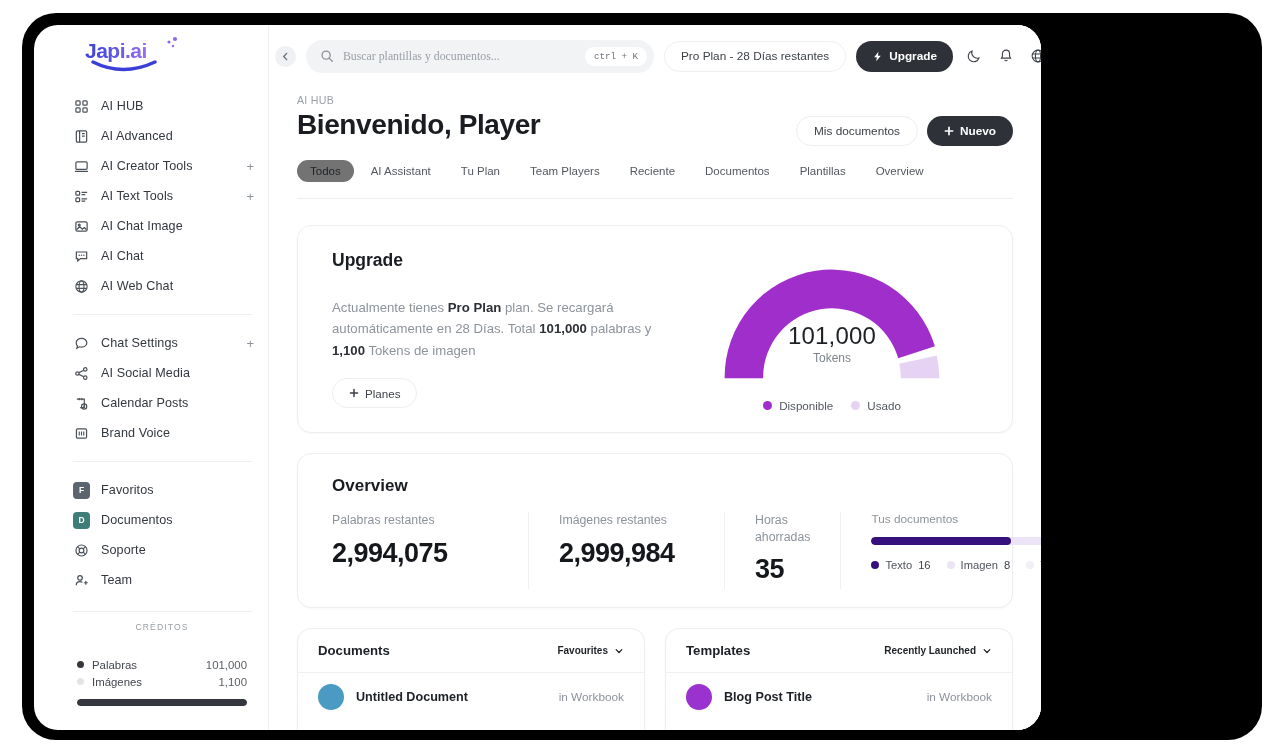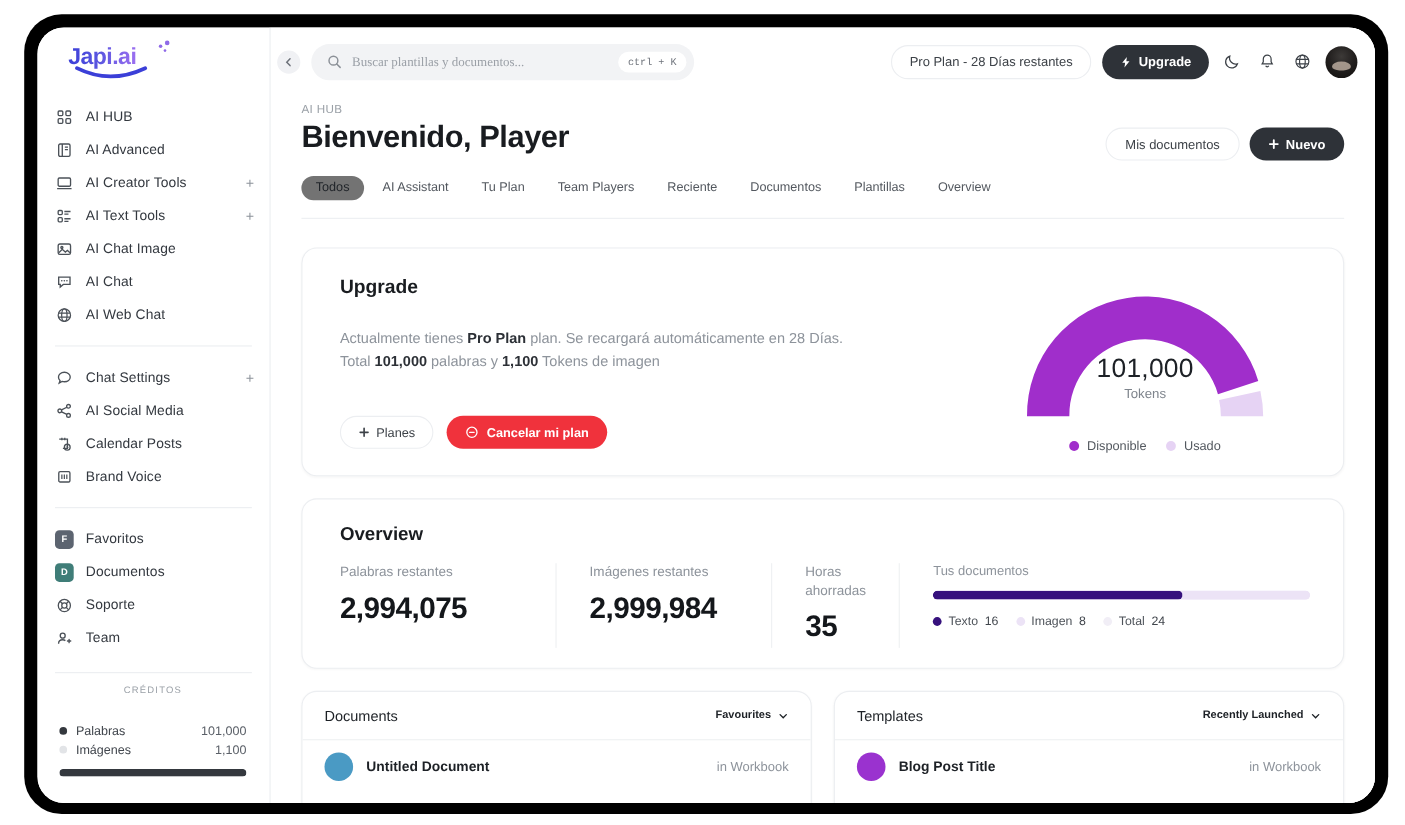--- a/index.html
+++ b/index.html
@@ -15,25 +15,26 @@
     position: absolute;
     left: 22px; top: 13px;
     width: 1240px; height: 727px;
     background: #000000;
     border-radius: 34px;
     overflow: hidden;
   }
   #device-screen {
     position: absolute;
     left: 12px; top: 12px;
-    width: 1216px; height: 705px;
+    width: 1007px; height: 705px;
     background: #ffffff;
     border-radius: 24px;
     overflow: hidden;
     display: flex;
+    padding-left: 23px;
   }
 
   
   #sidebar {
     width: 212px; height: 100%;
     background: #ffffff;
     border-right: 1px solid #eceef1;
     flex: 0 0 212px;
     position: relative;
     overflow: hidden;
@@ -344,21 +345,21 @@
   .dl-dot { width:8px; height:8px; border-radius:50%; }
   .dl-num { color:#40454c; }
 
   
   #bottom-row { display:flex; gap: 20px; }
   .panel { flex: 1 1 0; height: 120px; overflow:hidden; padding: 0; }
   .panel-head {
     height: 44px; display:flex; align-items:center;
     padding: 0 20px; border-bottom: 1px solid #eef0f2;
   }
-  .panel-title { font-size: 13.2px; font-weight:400; color:#1d2126; }
+  .panel-title { font-size: 13.2px; font-weight:700; color:#1d2126; }
   .panel-filter {
     margin-left:auto; display:flex; align-items:center; gap:6px;
     font-size: 10px; font-weight:700; color:#1d2126; cursor:pointer;
   }
   .panel-row {
     display:flex; align-items:center;
     padding: 11px 20px 0 20px; gap:12px;
   }
   .row-thumb { width: 26px; height: 26px; border-radius:50%; flex:0 0 26px; }
   .row-name { font-size: 12.6px; font-weight:700; color:#1d2126; white-space:nowrap; }
@@ -651,27 +652,20 @@
       <section class="card" id="upgrade-card">
         <div id="upgrade-left">
           <div id="upgrade-title">Upgrade</div>
           <p id="upgrade-desc"><span>Actualmente tienes </span><b>Pro Plan</b><span> plan. Se recargará automáticamente en 28 Días. Total </span><b>101,000</b><span> palabras y </span><b>1,100</b><span> Tokens de imagen</span></p>
           <div id="upgrade-btns">
             <button id="planes-btn">
               <svg width="10" height="10" viewBox="0 0 10 10" fill="none" stroke="currentColor" stroke-width="1.5">
                     <path d="M5 1.4v7.2M1.4 5h7.2" stroke-linecap="round"></path>
                   </svg>
               <span>Planes</span>
-            </button>
-            <button id="cancel-btn">
-              <svg width="12" height="12" viewBox="0 0 14 14" fill="none" stroke="currentColor" stroke-width="1.4">
-                    <circle cx="7" cy="7" r="5.4"></circle>
-                    <path d="M4.6 7h4.8" stroke-linecap="round"></path>
-                  </svg>
-              <span>Cancelar mi plan</span>
             </button>
           </div>
         </div>
 
         <div id="gauge-wrap">
           <svg id="gauge-svg" width="266" height="140" viewBox="0 0 266 140">
 
             <path d="M 20 133 A 113 113 0 0 1 241.3 99.3 L 202.7 111.9 A 72.5 72.5 0 0 0 60.5 133 Z" fill="#a02ecb"></path>
 
             <path d="M 243.3 108.9 A 113 113 0 0 1 246 133 L 205.5 133 A 72.5 72.5 0 0 0 203.8 117.6 Z" fill="#e6d3f4"></path>

